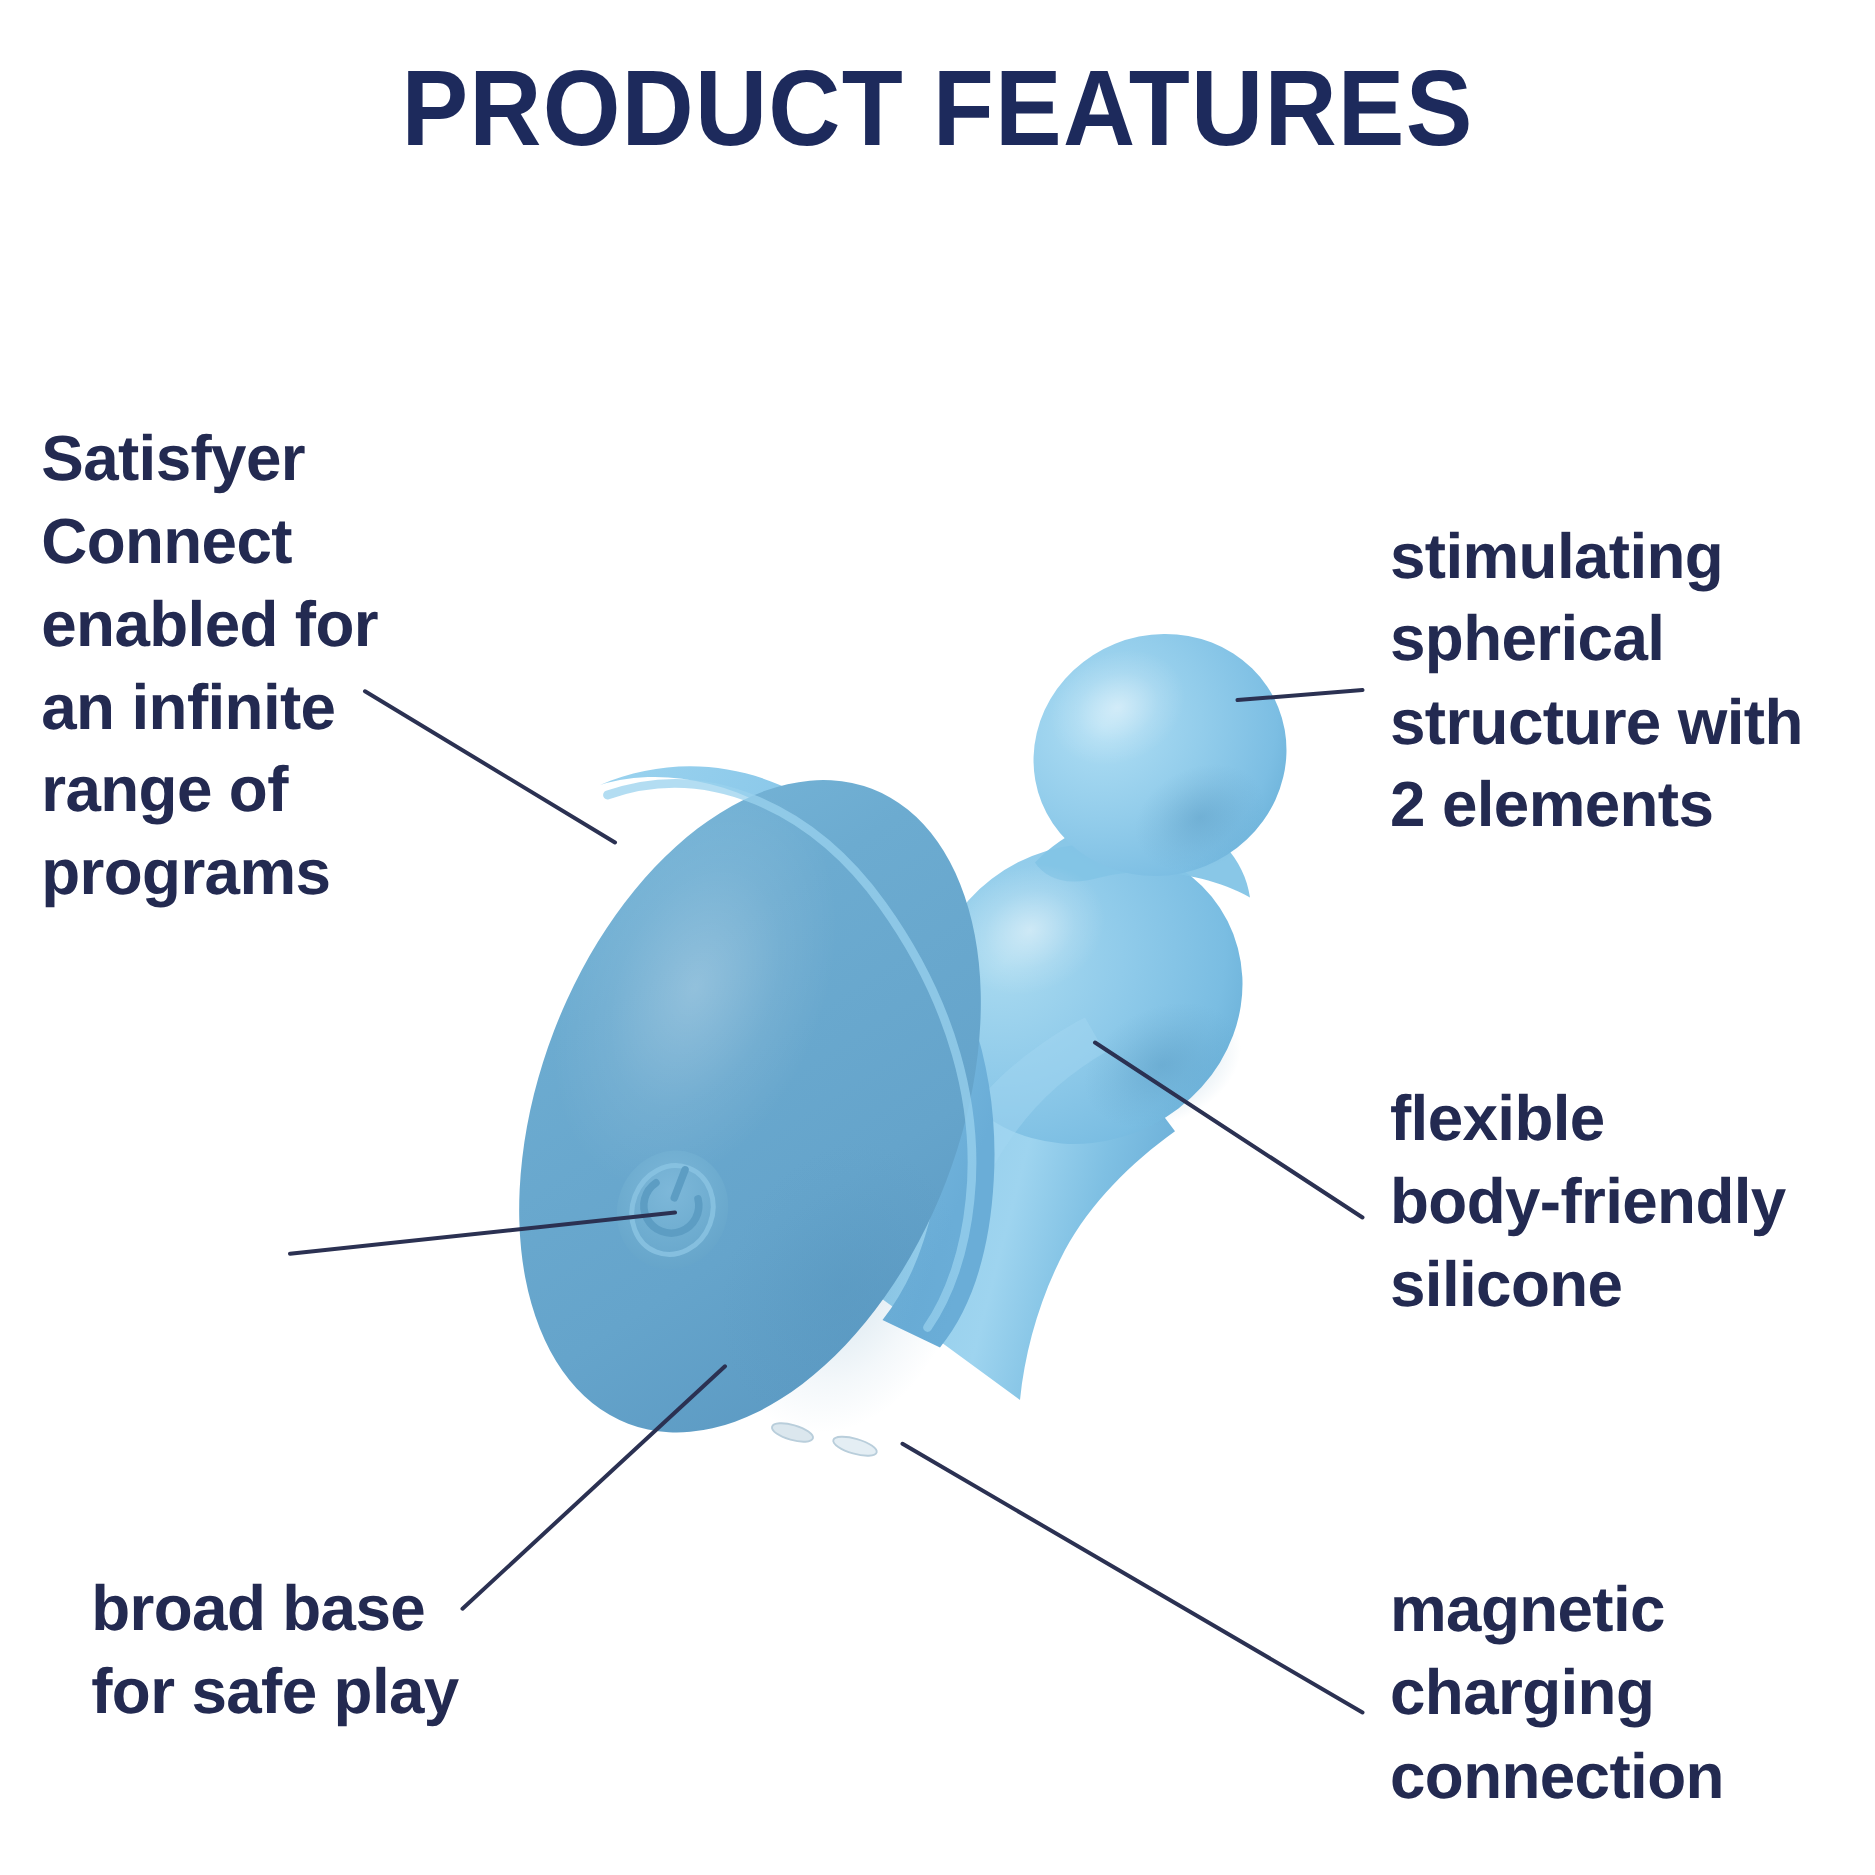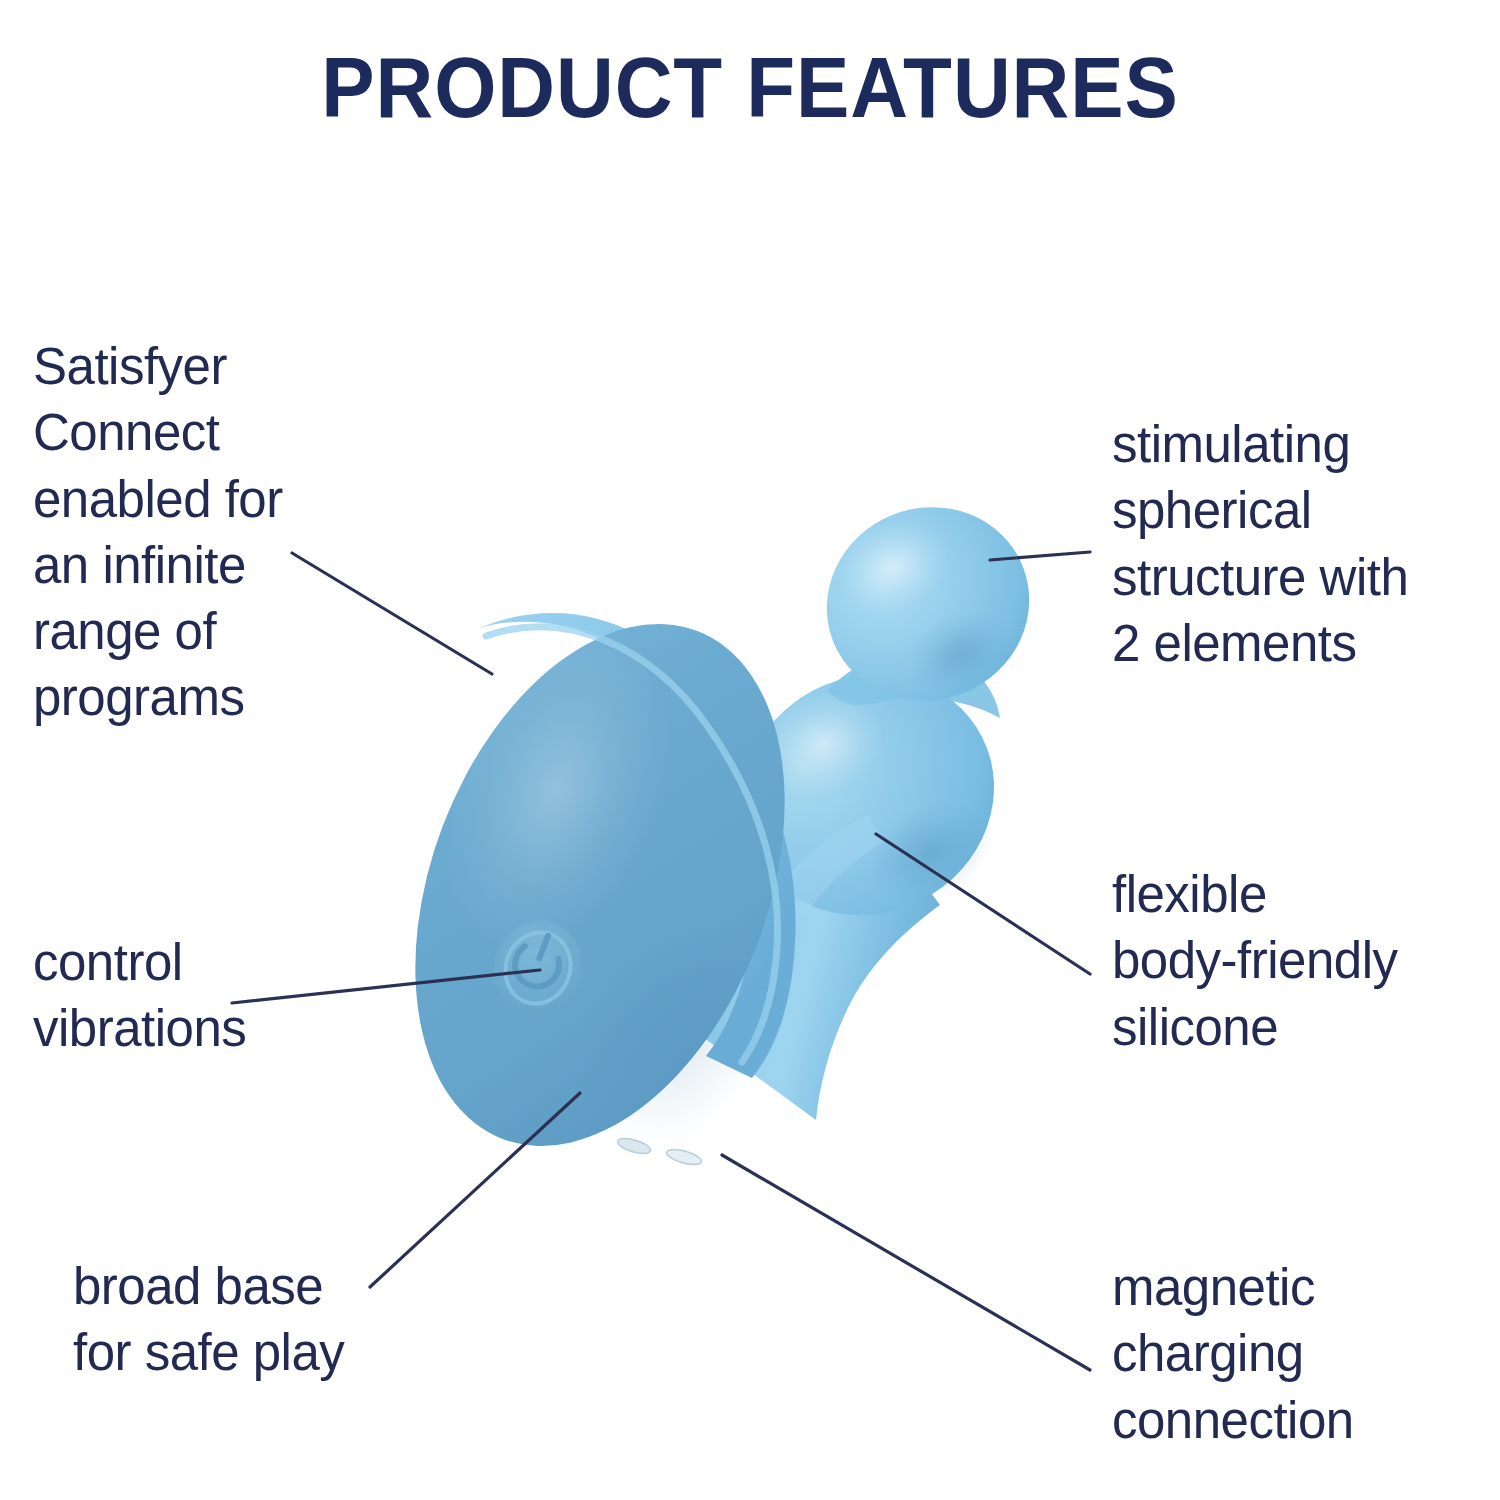--- a/index.html
+++ b/index.html
@@ -33,21 +33,21 @@
     transform-origin: center top;
     line-height: 1.0;
     white-space: nowrap;
   }
 
   
   .callout {
     position: absolute;
     color: #232a51;
     font-family: "Liberation Sans", sans-serif;
-    font-weight: 400;
+    font-weight: 700;
     font-size: 51px;
     line-height: 1.30;
     letter-spacing: -0.5px;
     white-space: pre-line;
   }
   .callout.left  { text-align: left; }
   .callout.right { text-align: left; }
 
   #callout-connect   { left: 33px;  top: 334px; width: 360px; }
   #callout-control   { left: 33px;  top: 930px; width: 330px; }
@@ -204,22 +204,20 @@
     </g>
   </svg>
 
   <div class="callout left" id="callout-connect">Satisfyer
 Connect
 enabled for
 an infinite
 range of
 programs</div>
 
-  <div class="callout left" id="callout-control">control
-vibrations</div>
 
   <div class="callout left" id="callout-base">broad base
 for safe play</div>
 
   <div class="callout right" id="callout-spherical">stimulating
 spherical
 structure with
 2 elements</div>
 
   <div class="callout right" id="callout-silicone">flexible

